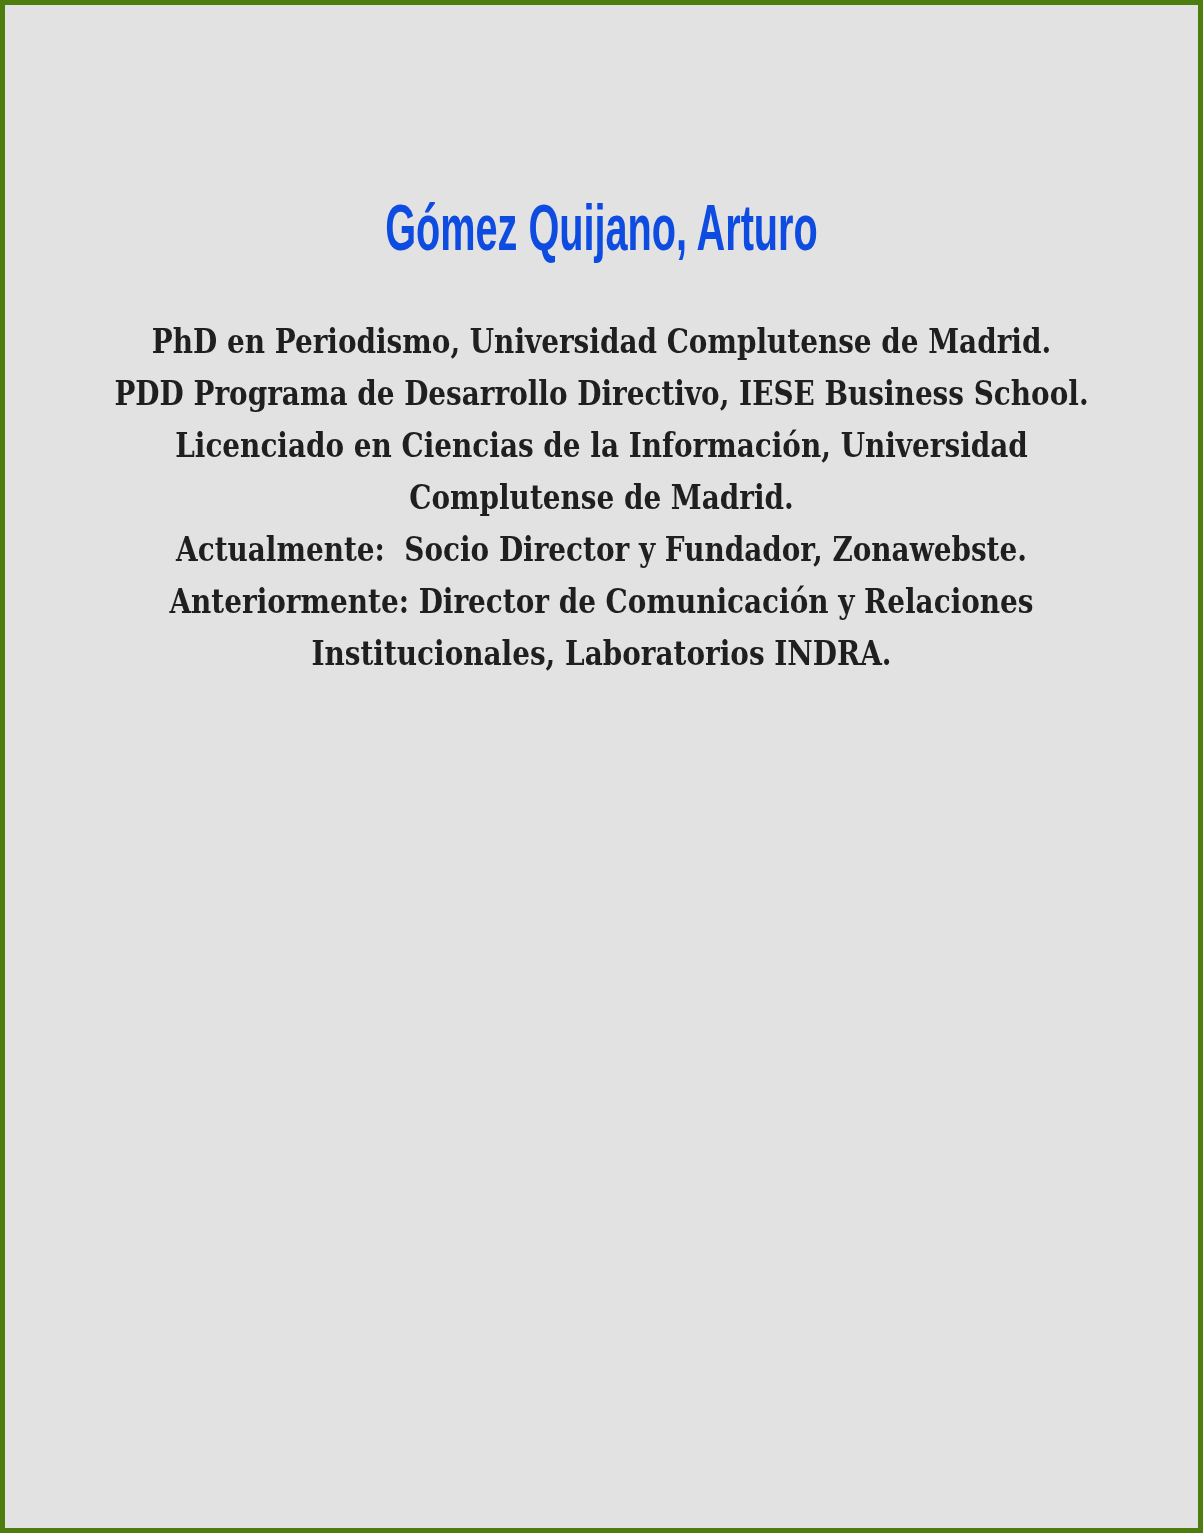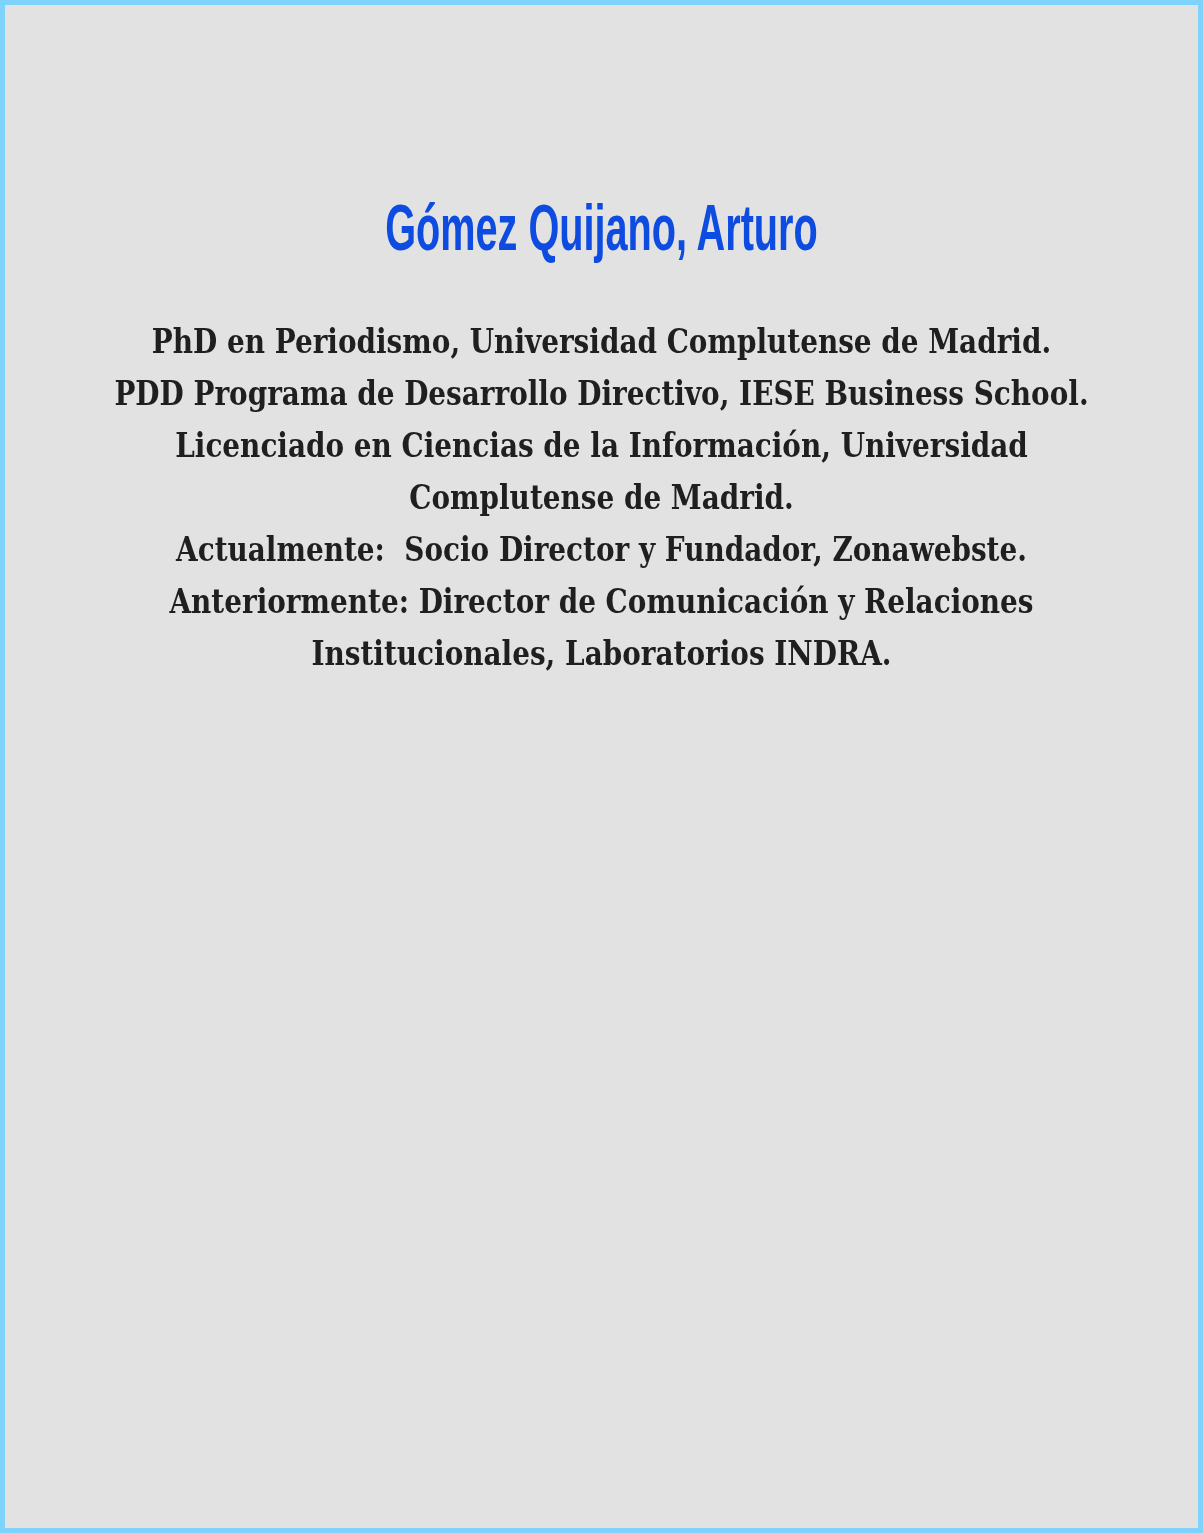--- a/index.html
+++ b/index.html
@@ -9,21 +9,21 @@
     width: 1203px;
     height: 1533px;
     overflow: hidden;
     font-family: "Liberation Sans", sans-serif;
   }
   .page-frame {
     position: absolute;
     left: 0; top: 0;
     width: 1203px;
     height: 1533px;
-    background: #7dd3fc;
+    background: #4d7c0f;
   }
   .page {
     position: absolute;
     left: 5px; top: 5px;
     width: 1193px;
     height: 1523px;
     background: #e2e2e3;
   }
   .title {
     margin: 0;

